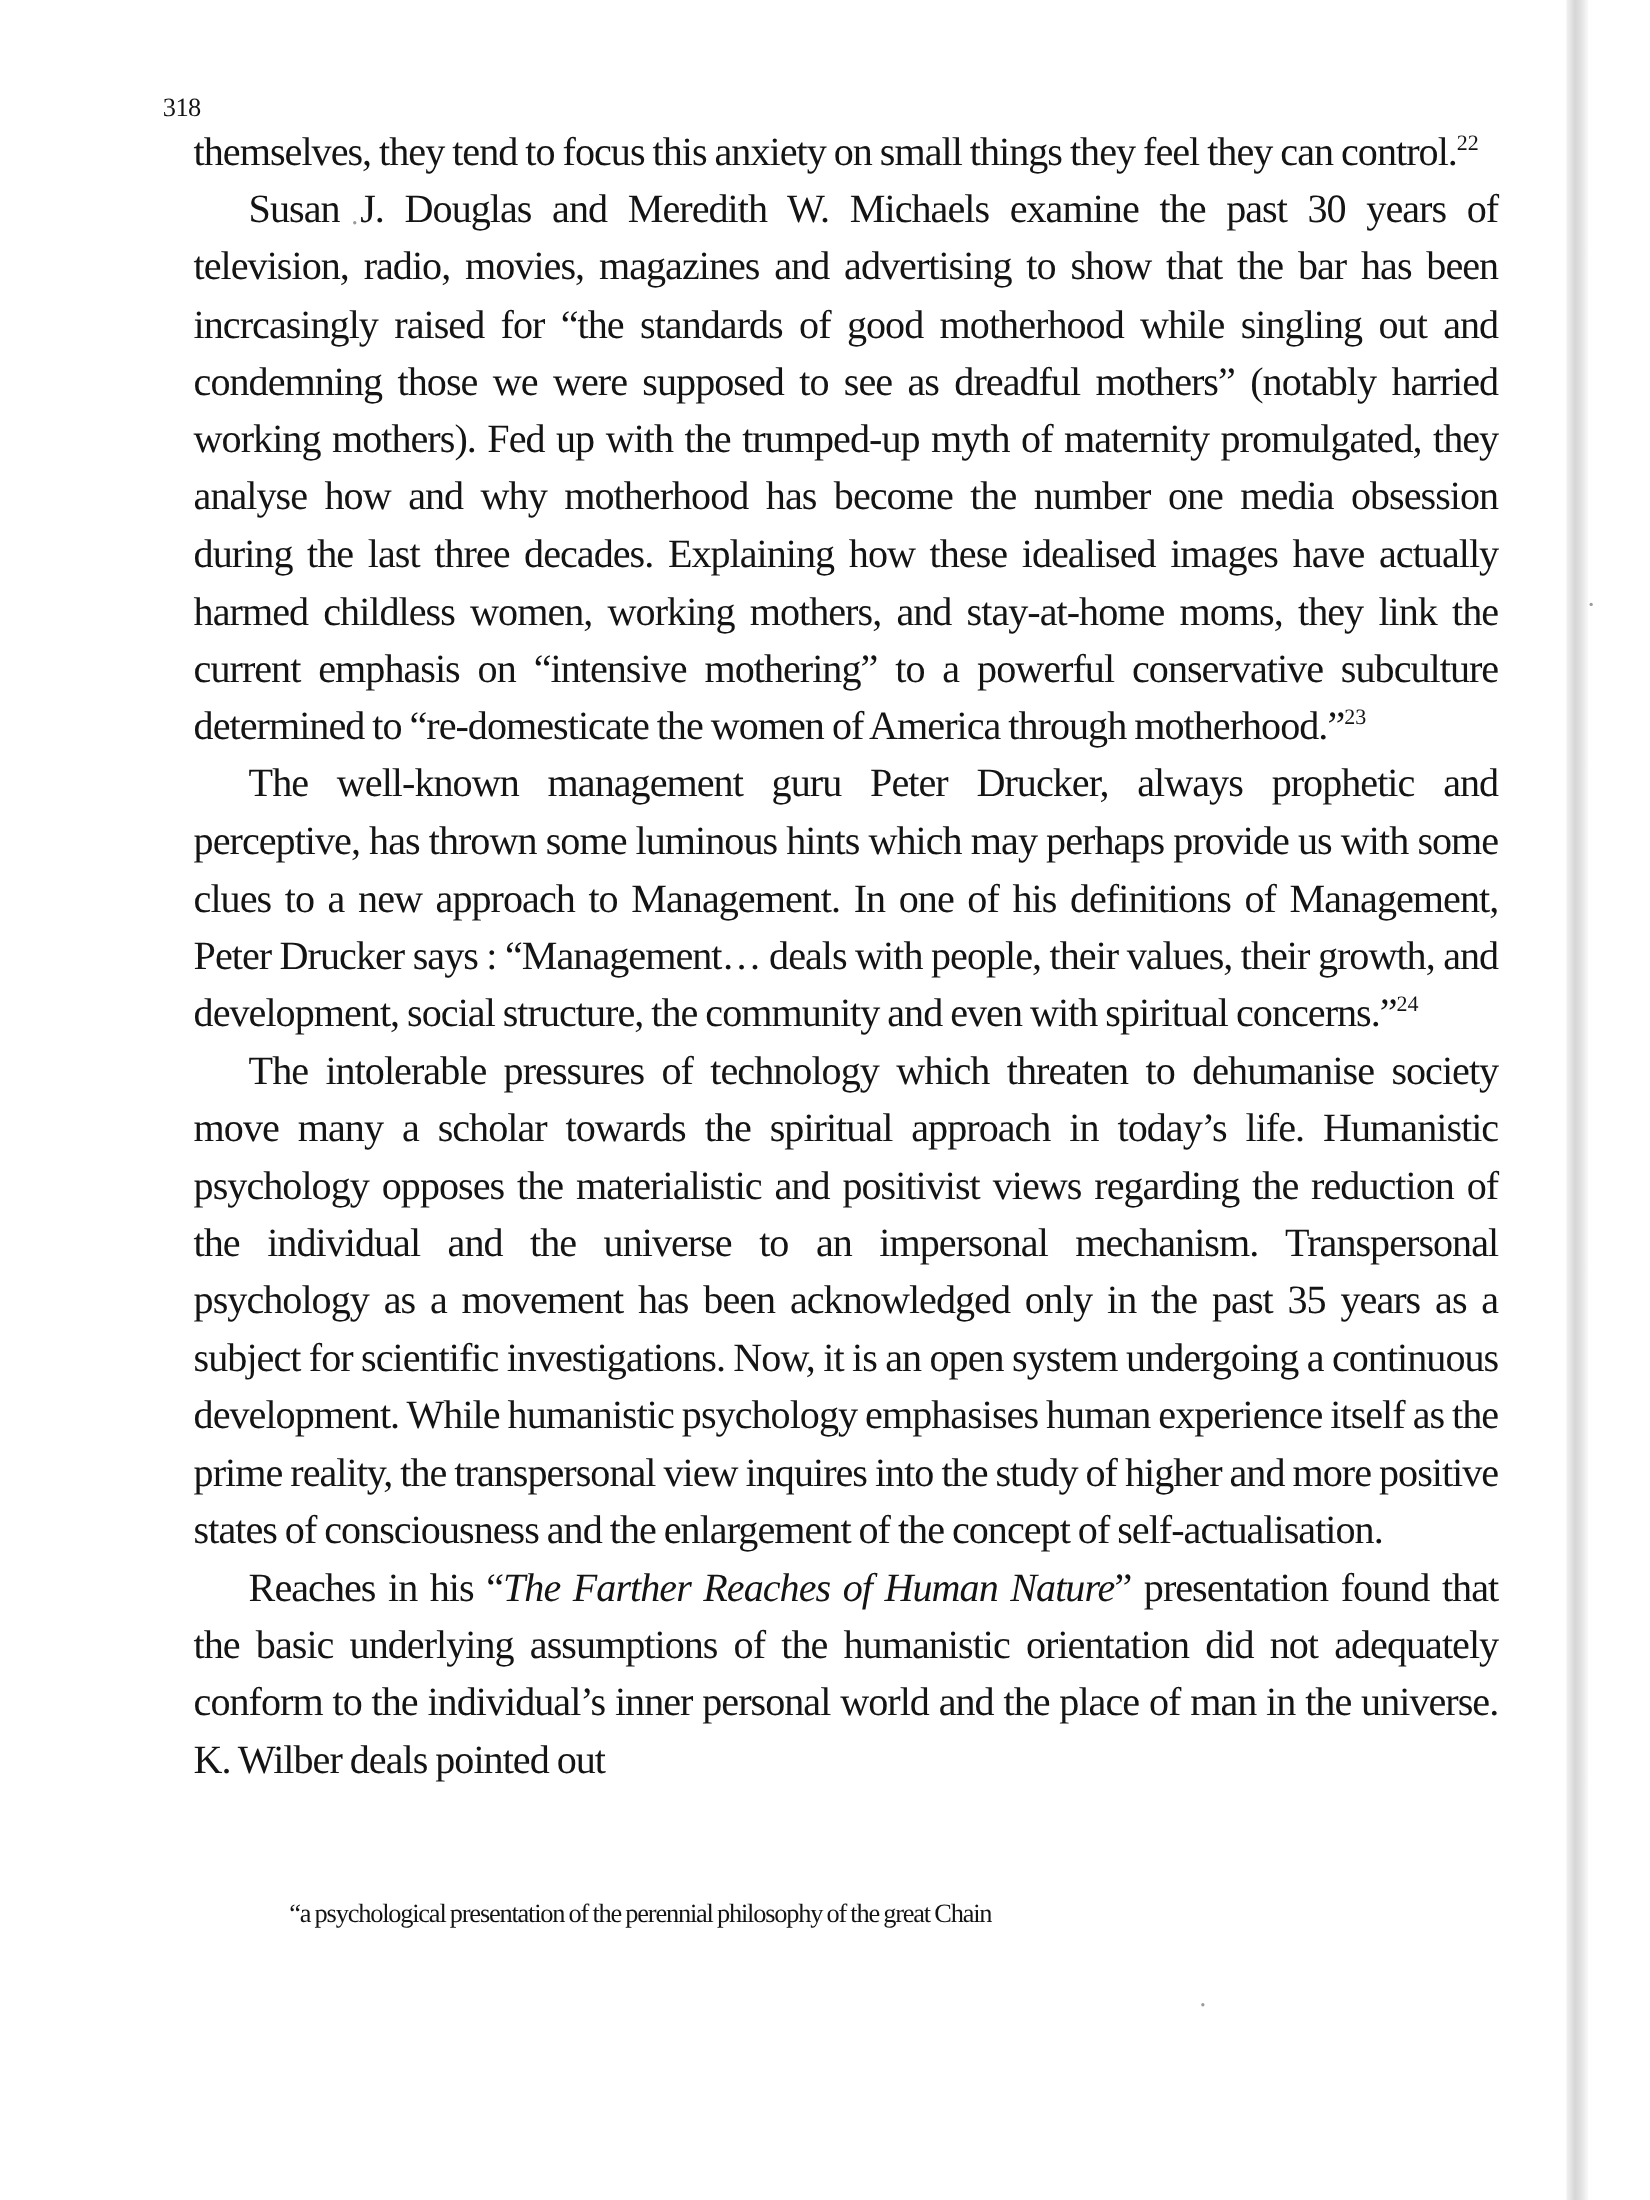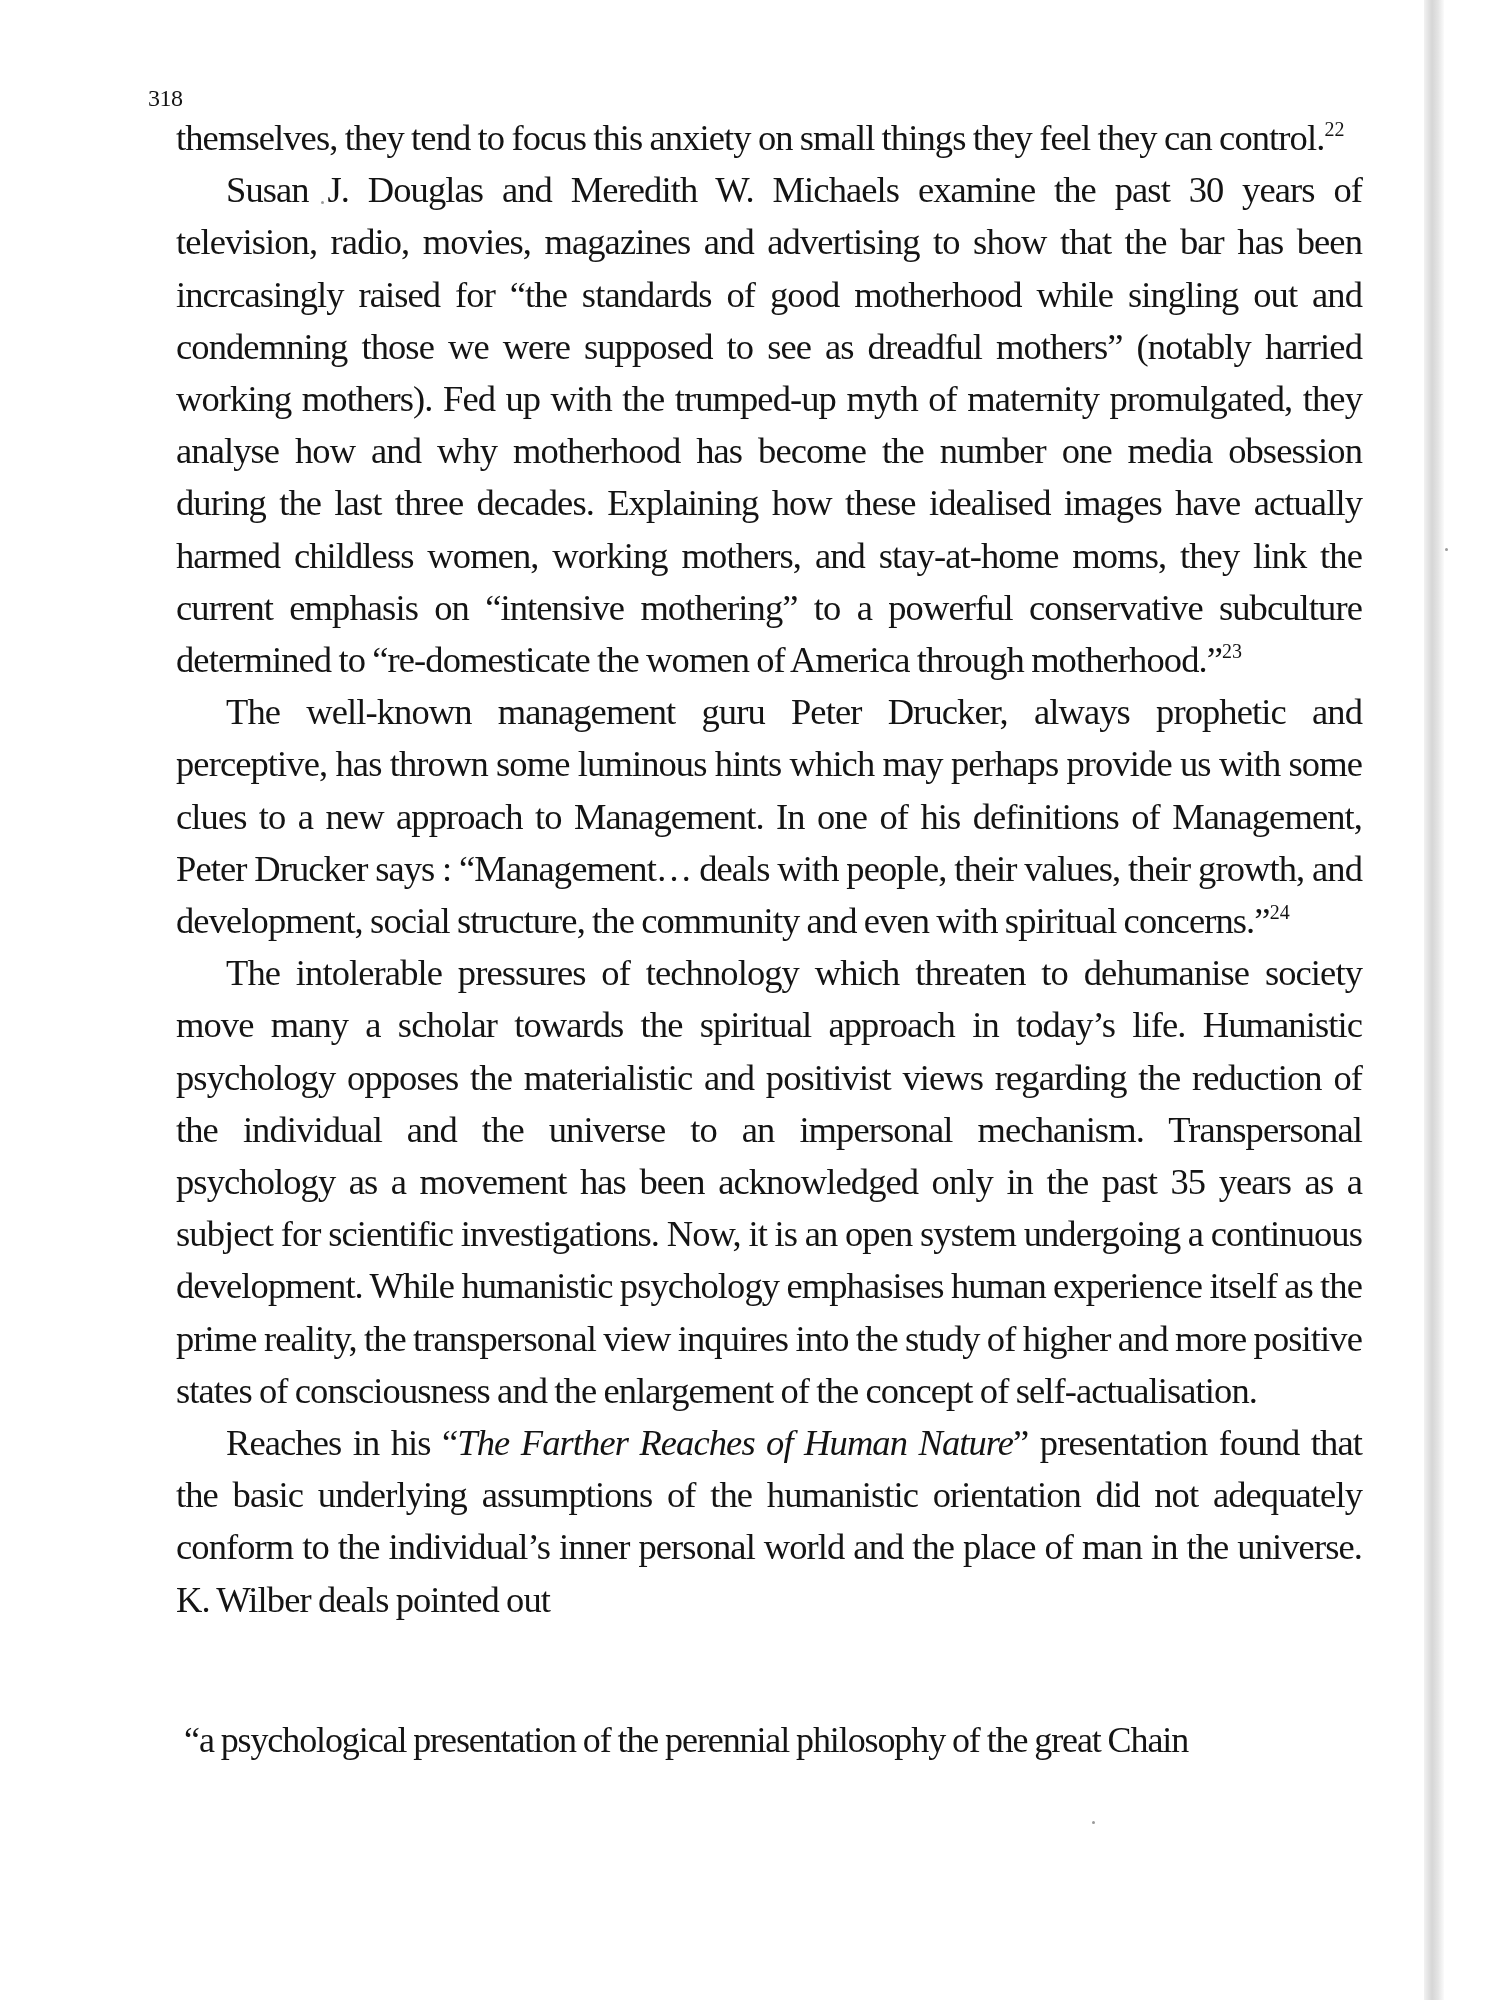--- a/index.html
+++ b/index.html
@@ -67,22 +67,22 @@
     text-align-last: left;
   }
   sup {
     font-size: 20px;
     line-height: 0;
     vertical-align: 14px;
     letter-spacing: 0;
   }
   em { font-style: italic; }
   .blockquote {
-    margin: 88px 0 0 32px;
-    font-size: 36px;
+    margin: 88px 0 0 111px;
+    font-size: 24px;
     line-height: 52px;
     letter-spacing: -1.1px;
     word-spacing: -1px;
     white-space: nowrap;
   }
   .speck {
     position: absolute;
     width: 3px;
     height: 3px;
     border-radius: 50%;

